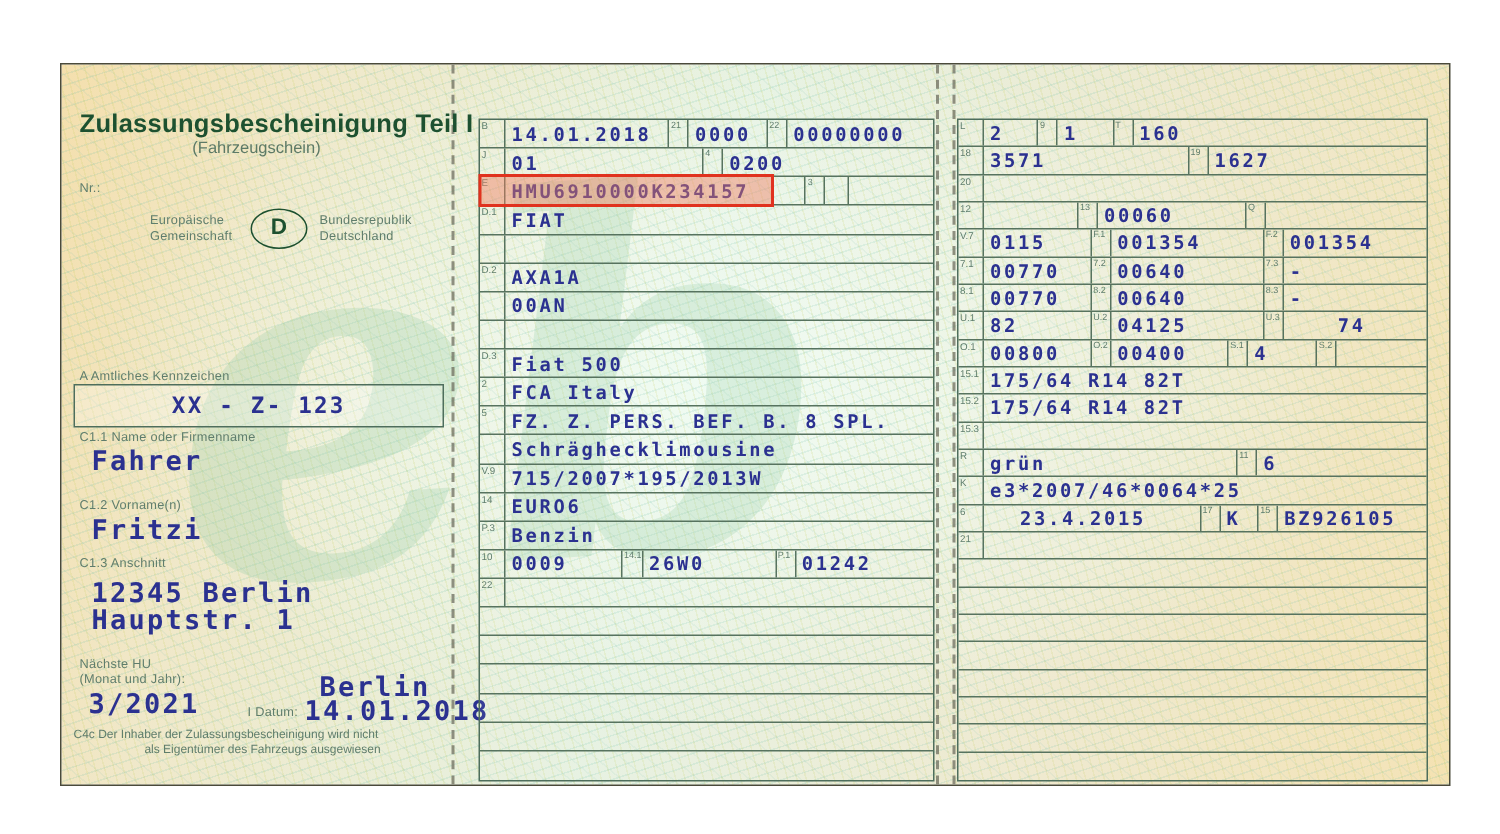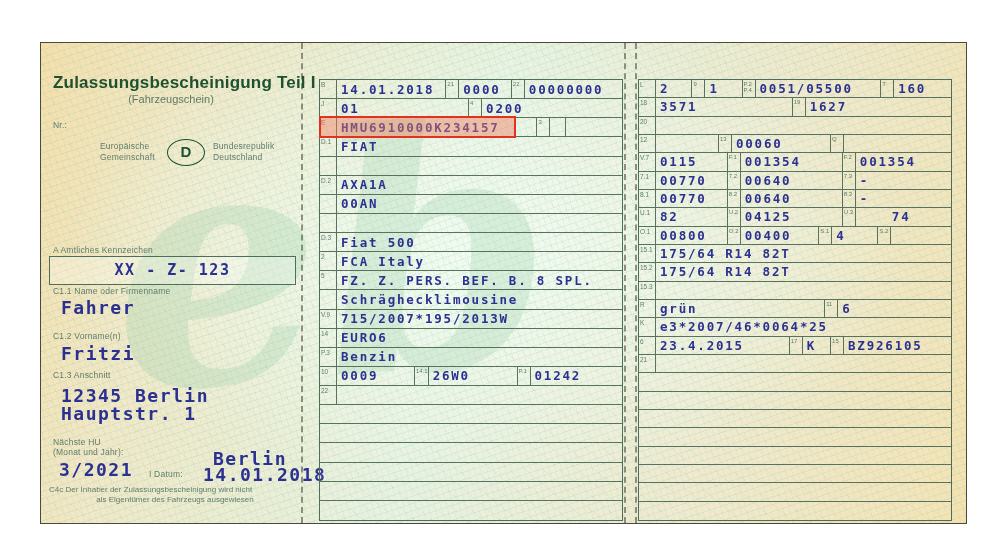--- a/index.html
+++ b/index.html
@@ -94,21 +94,21 @@
       <div class="abs val" style="left:16px;top:342px;">12345 Berlin</div>
       <div class="abs val" style="left:16px;top:360px;">Hauptstr. 1</div>
 
       <div class="abs lab" style="left:8px;top:394px;line-height:10px;">
         <span>Nächste HU</span><br>
         <span>(Monat und Jahr):</span>
       </div>
       <div class="abs val" style="left:14px;top:416px;">3/2021</div>
 
       <div class="abs val" style="left:168px;top:405px;">Berlin</div>
-      <div class="abs lab" style="left:104px;top:426px;">I Datum:</div>
+      <div class="abs lab" style="left:120px;top:426px;">I Datum:</div>
       <div class="abs val" style="left:158px;top:421px;">14.01.2018</div>
 
       <div class="abs foot" style="left:4px;top:442px;width:252px;">
         <span>C4c Der Inhaber der Zulassungsbescheinigung wird nicht</span><br>
         <span style="display:inline-block;width:100%;text-align:center;">als Eigentümer des Fahrzeugs ausgewiesen</span>
       </div>
     </div>
 
     <div class="tbl mid" id="mid-table" style="left:278px;width:302px;">
         <div class="row haslbl">
@@ -285,24 +285,20 @@
         <div class="row haslbl">
           <span class="rl">L</span>
           <div class="rc">
             <div class="cell" style="width: 12%;">
               <span class="v">2</span>
             </div>
             <div class="cell bord" style="width: 17%;">
               <span class="k">9</span>
               <span class="v">1</span>
             </div>
-            <div class="cell bord" style="width: 47%;">
-              <span class="k">P.2<br>P.4</span>
-              <span class="v">0051/05500</span>
-            </div>
             <div class="cell bord" style="width: 24%;">
               <span class="k">T</span>
               <span class="v">160</span>
             </div>
           </div>
         </div>
         <div class="row haslbl">
           <span class="rl">18</span>
           <div class="rc">
             <div class="cell" style="width: 46%;">
@@ -457,21 +453,21 @@
           <span class="rl">K</span>
           <div class="rc">
             <div class="cell" style="width: 100%; text-align: center;">
               <span class="v">e3*2007/46*0064*25</span>
             </div>
           </div>
         </div>
         <div class="row haslbl">
           <span class="rl">6</span>
           <div class="rc">
-            <div class="cell" style="width: 45%;">
+            <div class="cell" style="width: 45%; margin-left: 20px;">
               <span class="v">23.4.2015</span>
             </div>
             <div class="cell bord" style="width: 14%;">
               <span class="k">17</span>
               <span class="v">K</span>
             </div>
             <div class="cell bord" style="width: 41%;">
               <span class="k">15</span>
               <span class="v">BZ926105</span>
             </div>

